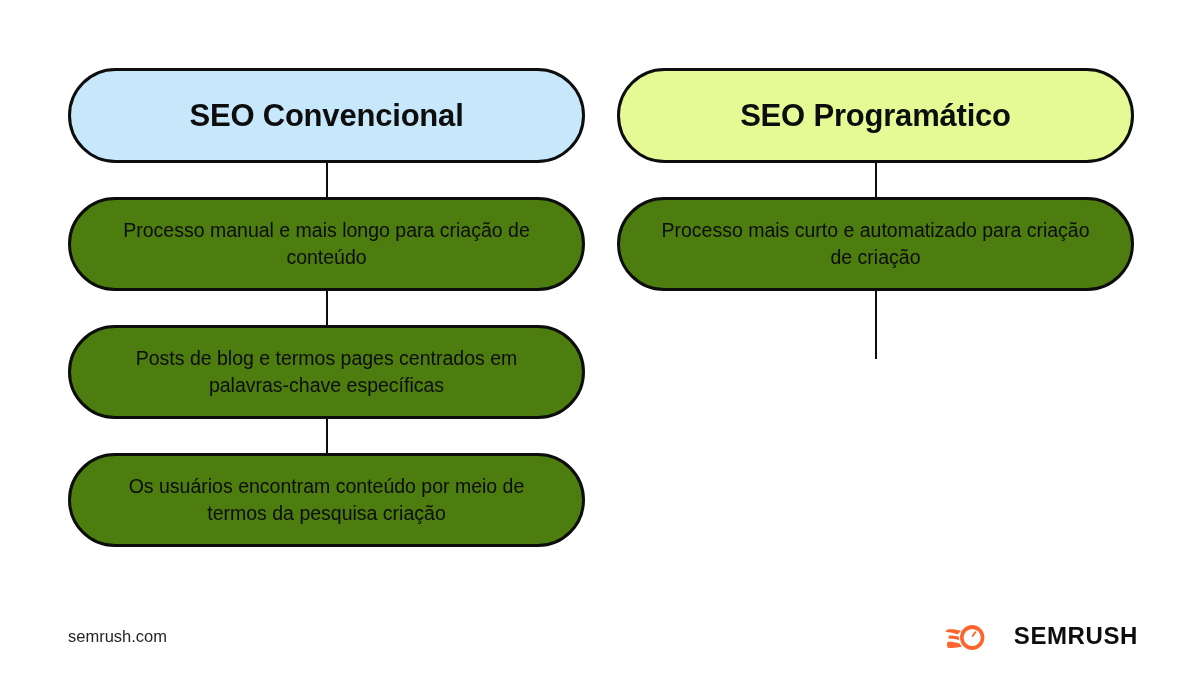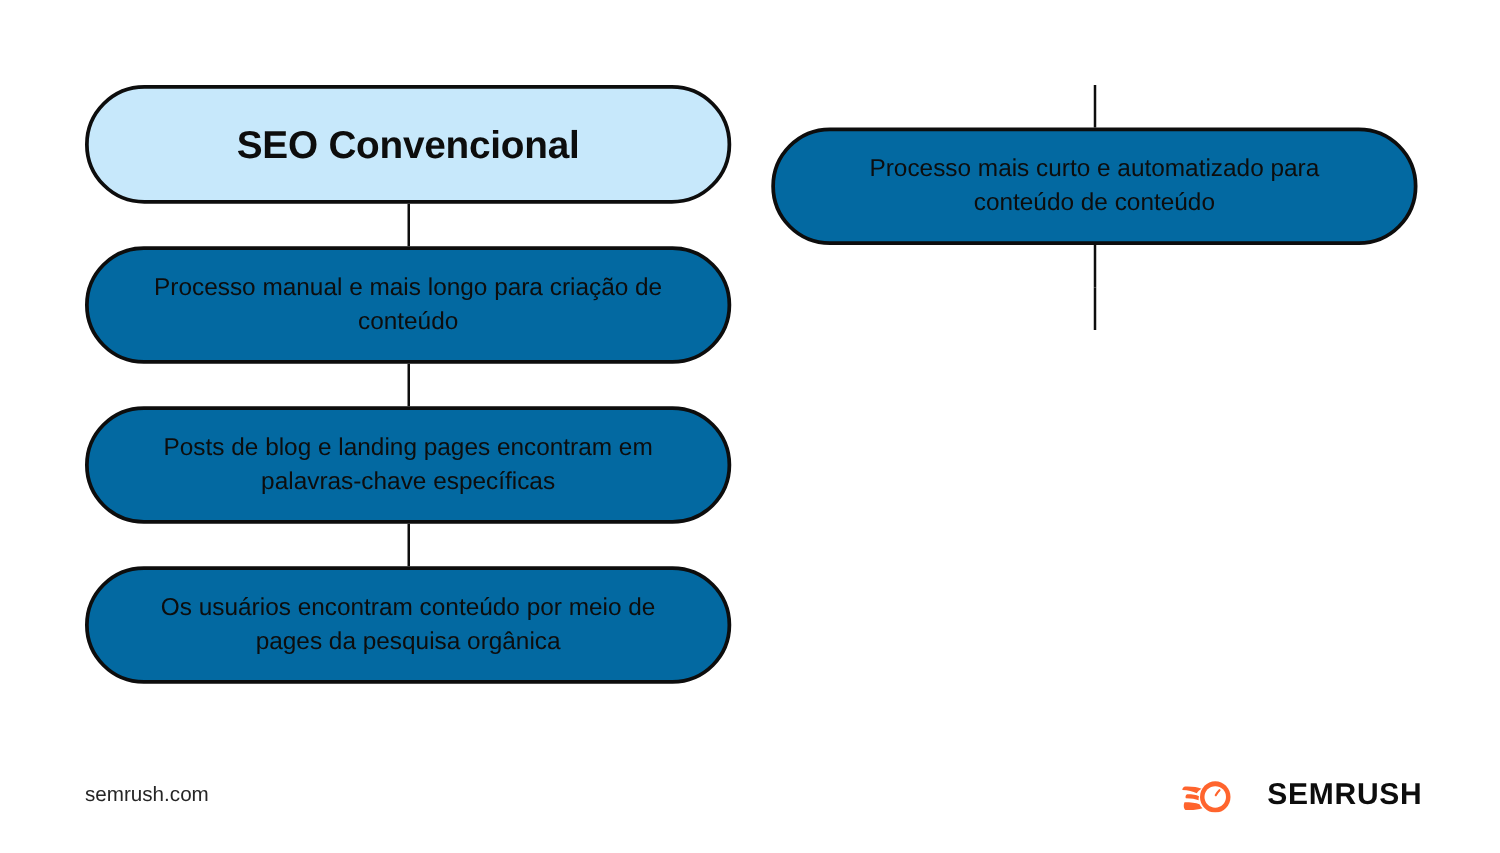--- a/index.html
+++ b/index.html
@@ -41,21 +41,21 @@
 
   .pill {
     box-sizing: border-box;
     width: 100%;
     border: 3px solid #0d0d0d;
     border-radius: 100px;
     display: flex;
     align-items: center;
     justify-content: center;
     text-align: center;
-    background: #0369a1;
+    background: #4d7c0f;
   }
 
   .pill-header {
     height: 95px;
   }
   .pill-header .pill-text {
     font-size: 31px;
     font-weight: bold;
     color: #0d0d0d;
     letter-spacing: -0.2px;
@@ -130,38 +130,41 @@
 
       <div class="connector"></div>
 
       <div class="pill pill-body">
         <span class="pill-text">Processo manual e mais longo para criação de conteúdo</span>
       </div>
 
       <div class="connector"></div>
 
       <div class="pill pill-body">
-        <span class="pill-text">Posts de blog e landing pages encontram em palavras-chave específicas</span>
+        <span class="pill-text">Posts de blog e termos pages centrados em palavras-chave específicas</span>
       </div>
 
       <div class="connector"></div>
 
       <div class="pill pill-body">
-        <span class="pill-text">Os usuários encontram conteúdo por meio de pages da pesquisa orgânica</span>
+        <span class="pill-text">Os usuários encontram conteúdo por meio de termos da pesquisa criação</span>
       </div>
 
     </div>
 
     <div class="column">
 
+      <div class="pill pill-header" style="background:#E5FA95;">
+        <span class="pill-text">SEO Programático</span>
+      </div>
 
       <div class="connector"></div>
 
       <div class="pill pill-body">
-        <span class="pill-text">Processo mais curto e automatizado para conteúdo de conteúdo</span>
+        <span class="pill-text">Processo mais curto e automatizado para criação de criação</span>
       </div>
 
       <div class="connector"></div>
 
 
       <div class="connector"></div>
 
 
     </div>
 

